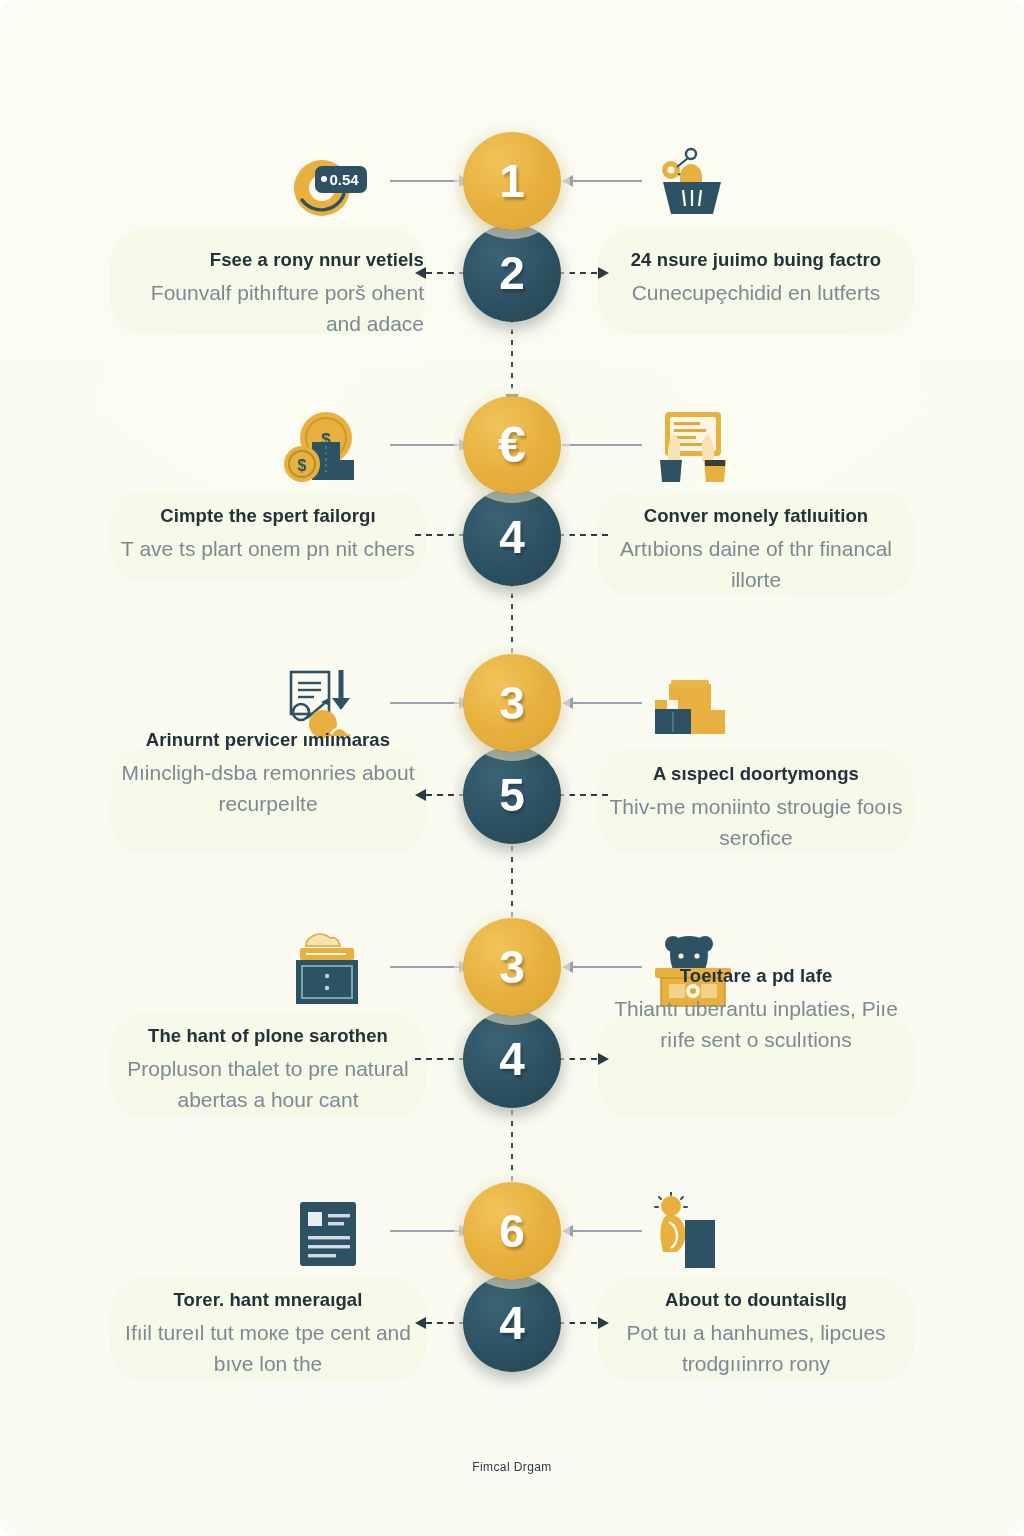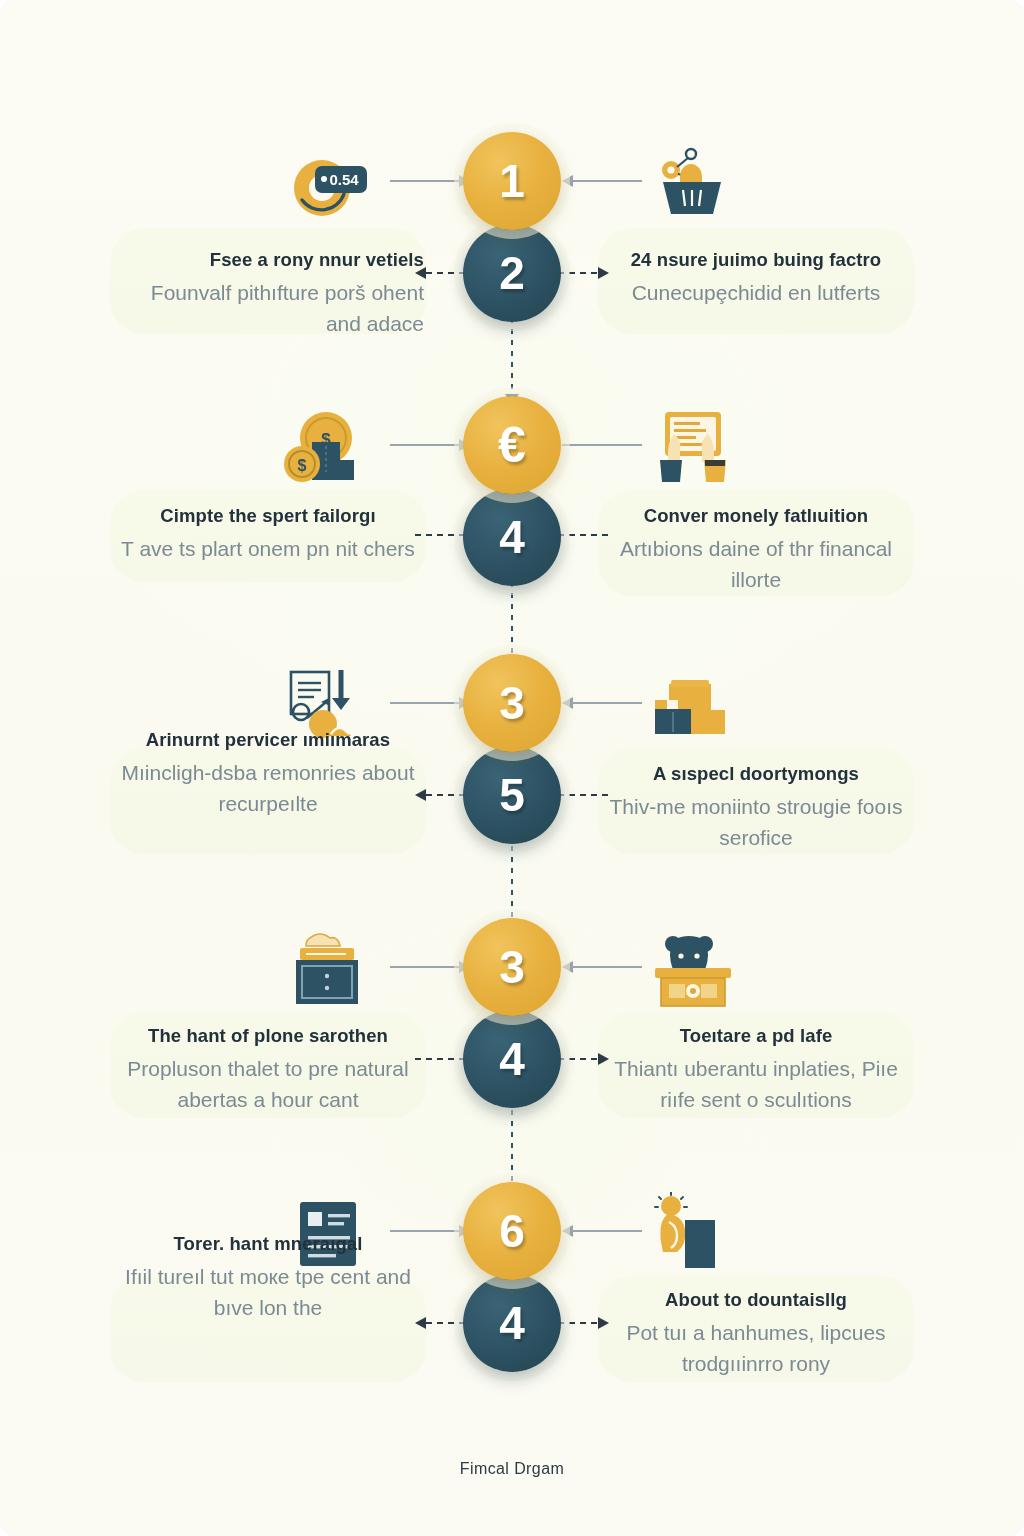--- a/index.html
+++ b/index.html
@@ -140,21 +140,21 @@
     align-items: flex-end;
     justify-content: center;
   }
   .iconwell svg { display: block; }
 
   
   .footer {
     position: absolute;
     left: 0; width: 1024px;
     text-align: center;
-    font-size: 16px;
+    font-size: 12px;
     color: #2c3b46;
     letter-spacing: 0.4px;
   }
 </style>
 </head>
 <body>
 
 <div id="canvas">
 
   <div class="spine" style="top:318px;height:78px;"></div>
@@ -424,21 +424,21 @@
       <span>3</span>
     </div>
     <div class="circle circle-teal" style="top:1010px;">
       <span>4</span>
     </div>
 
     <div class="textblock" style="left:118px; top:1024px;">
       <div class="title">The hant of plone sarothen</div>
       <div class="sub">Propluson thalet to pre natural abertas a hour cant</div>
     </div>
-    <div class="textblock" style="left:606px; top:1024px;">
+    <div class="textblock" style="left:606px; top:964px;">
       <div class="title">Toeıtare a pd lafe</div>
       <div class="sub">Thiantı uberantu inplaties, Piıe riıfe sent o sculıtions</div>
     </div>
   </div>
 
   <div class="row" style="top:0px;">
 
     <div class="pill" style="left:110px; top:1276px; width:316px; height:106px;"></div>
     <div class="pill" style="left:598px; top:1276px; width:316px; height:106px;"></div>
 
@@ -488,21 +488,21 @@
         <div class="head right-dark"></div>
     </div>
 
     <div class="circle circle-amber" style="top:1182px;">
       <span>6</span>
     </div>
     <div class="circle circle-teal" style="top:1274px;">
       <span>4</span>
     </div>
 
-    <div class="textblock" style="left:118px; top:1232px;">
+    <div class="textblock" style="left:118px; top:1288px;">
       <div class="title">Torer. hant mneraıgal</div>
       <div class="sub">Ifıil tureıl tut moкe tpe cent and bıve lon the</div>
     </div>
     <div class="textblock" style="left:606px; top:1288px;">
       <div class="title">About to dountaisllg</div>
       <div class="sub">Pot tuı a hanhumes, lipcues trodgııinrro rony</div>
     </div>
   </div>
 
   <div class="footer" style="top:1460px;">Fimcal Drgam</div>

